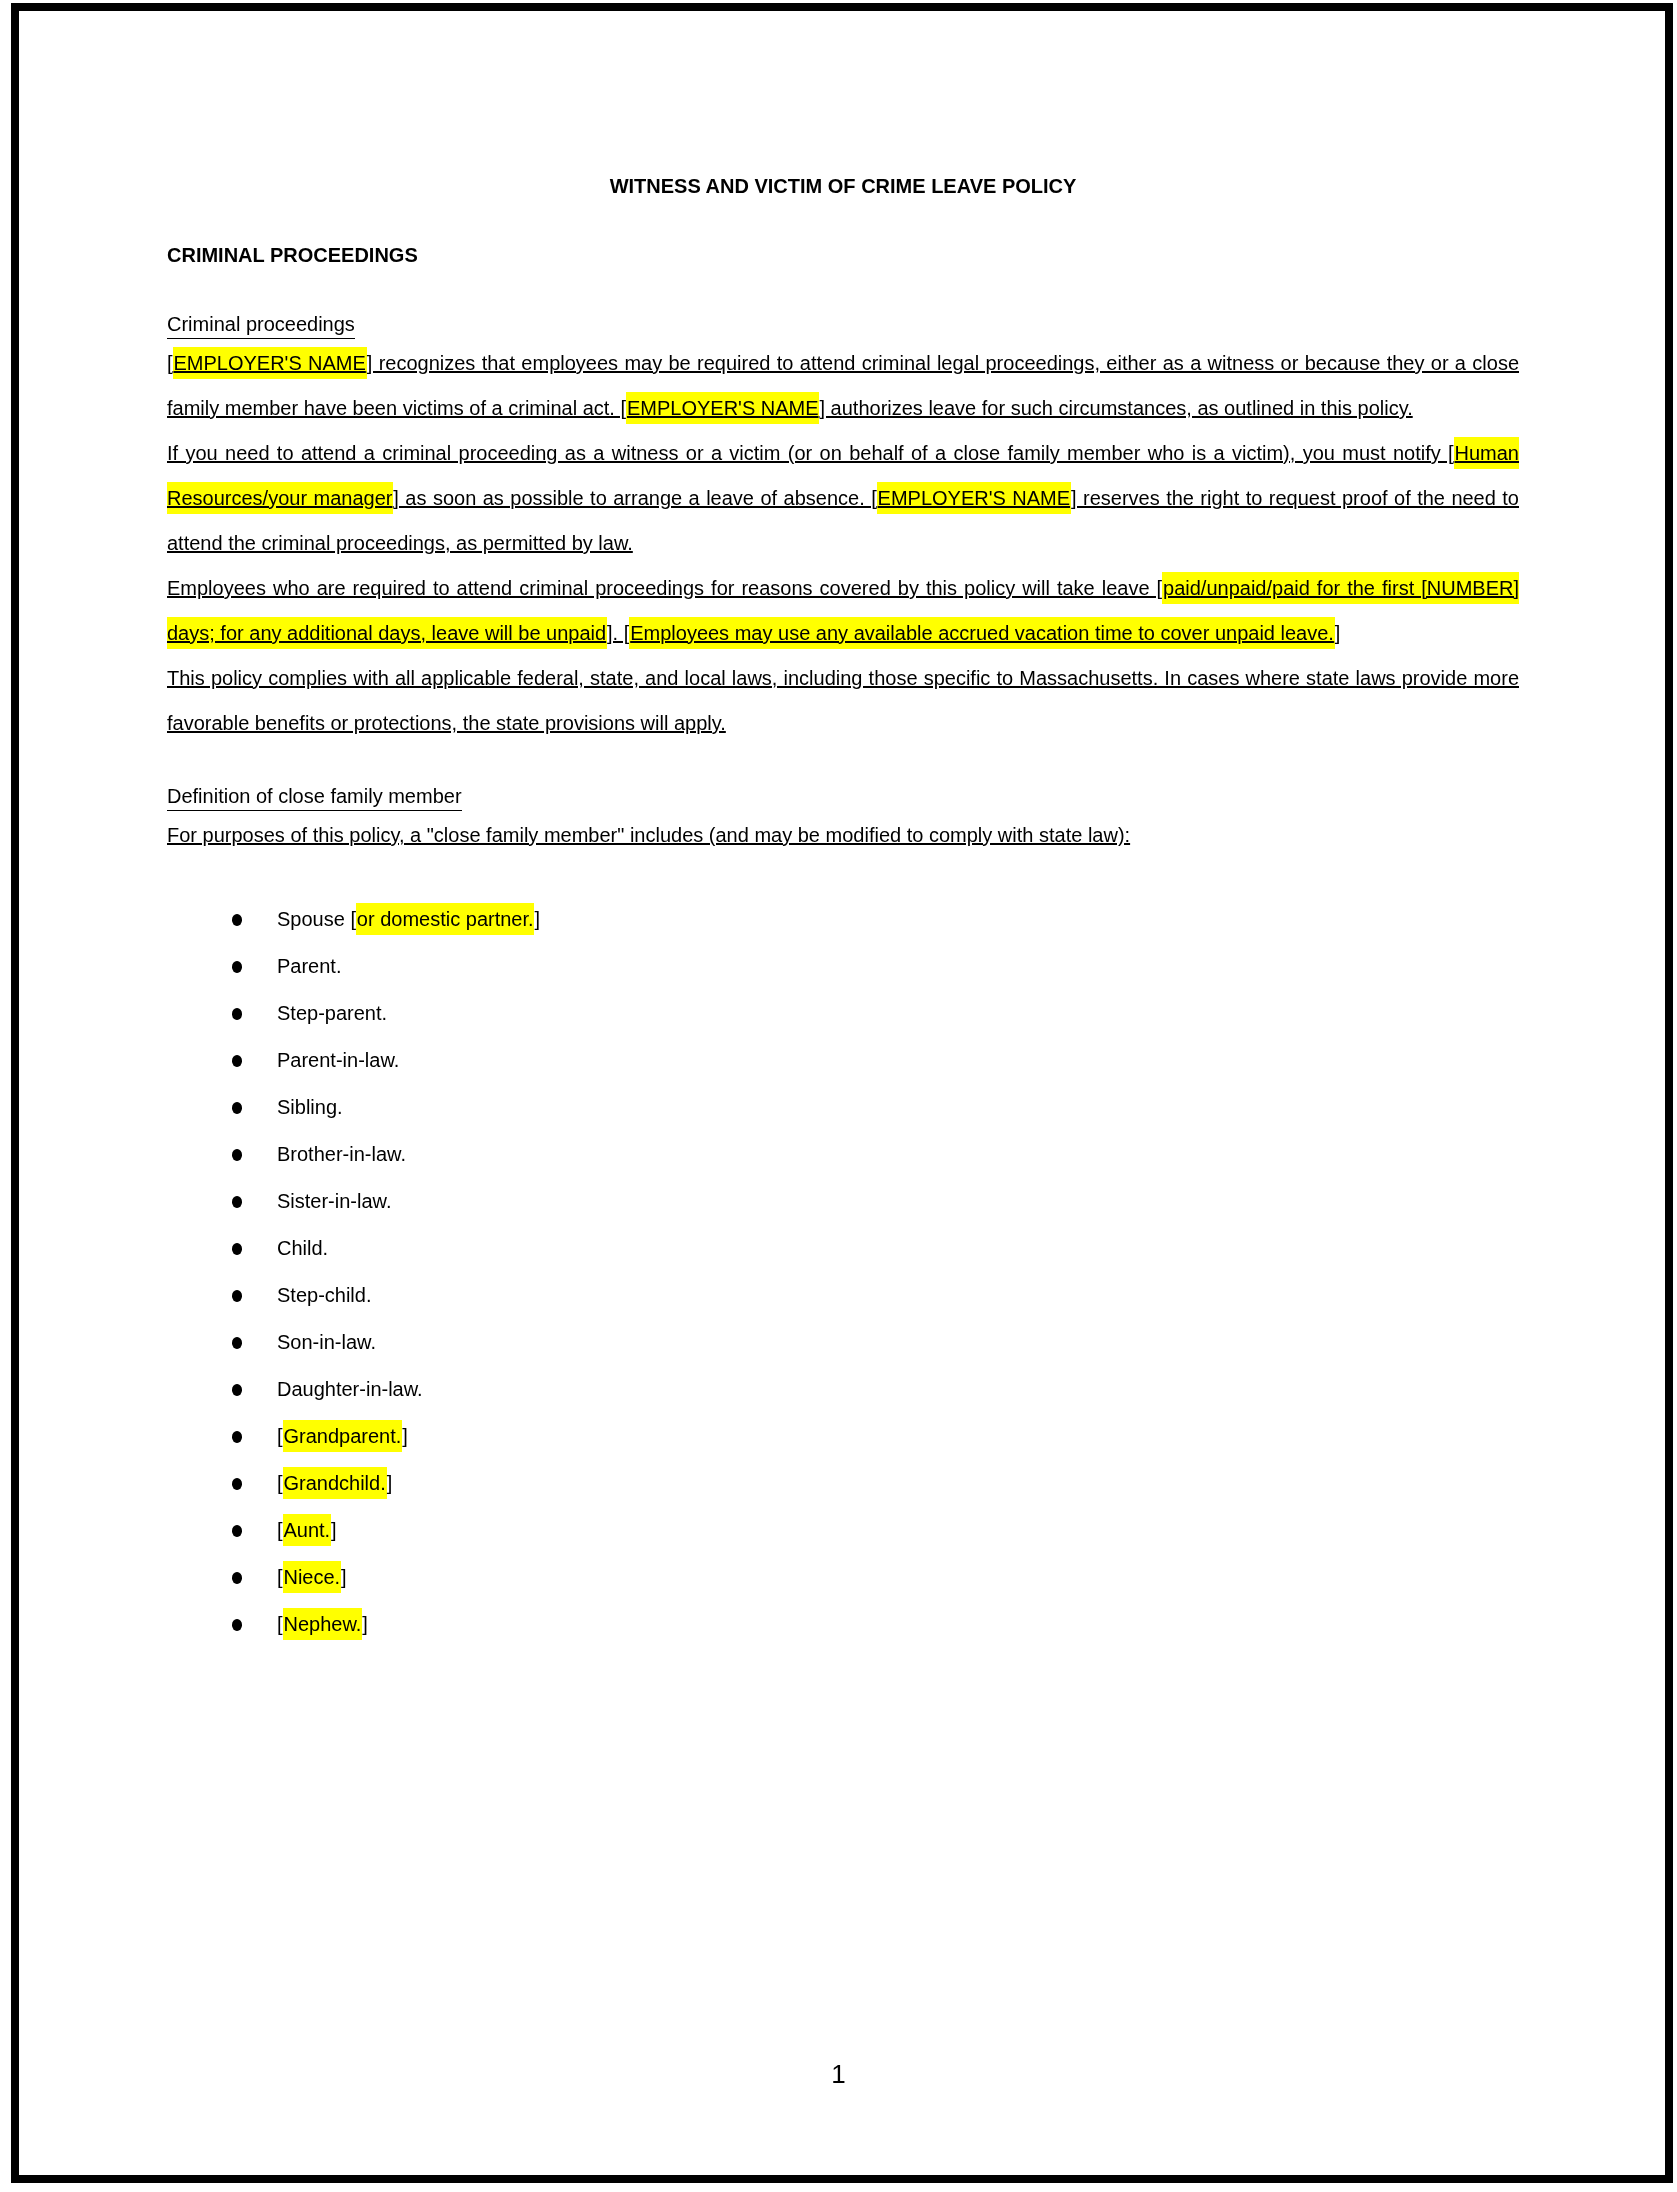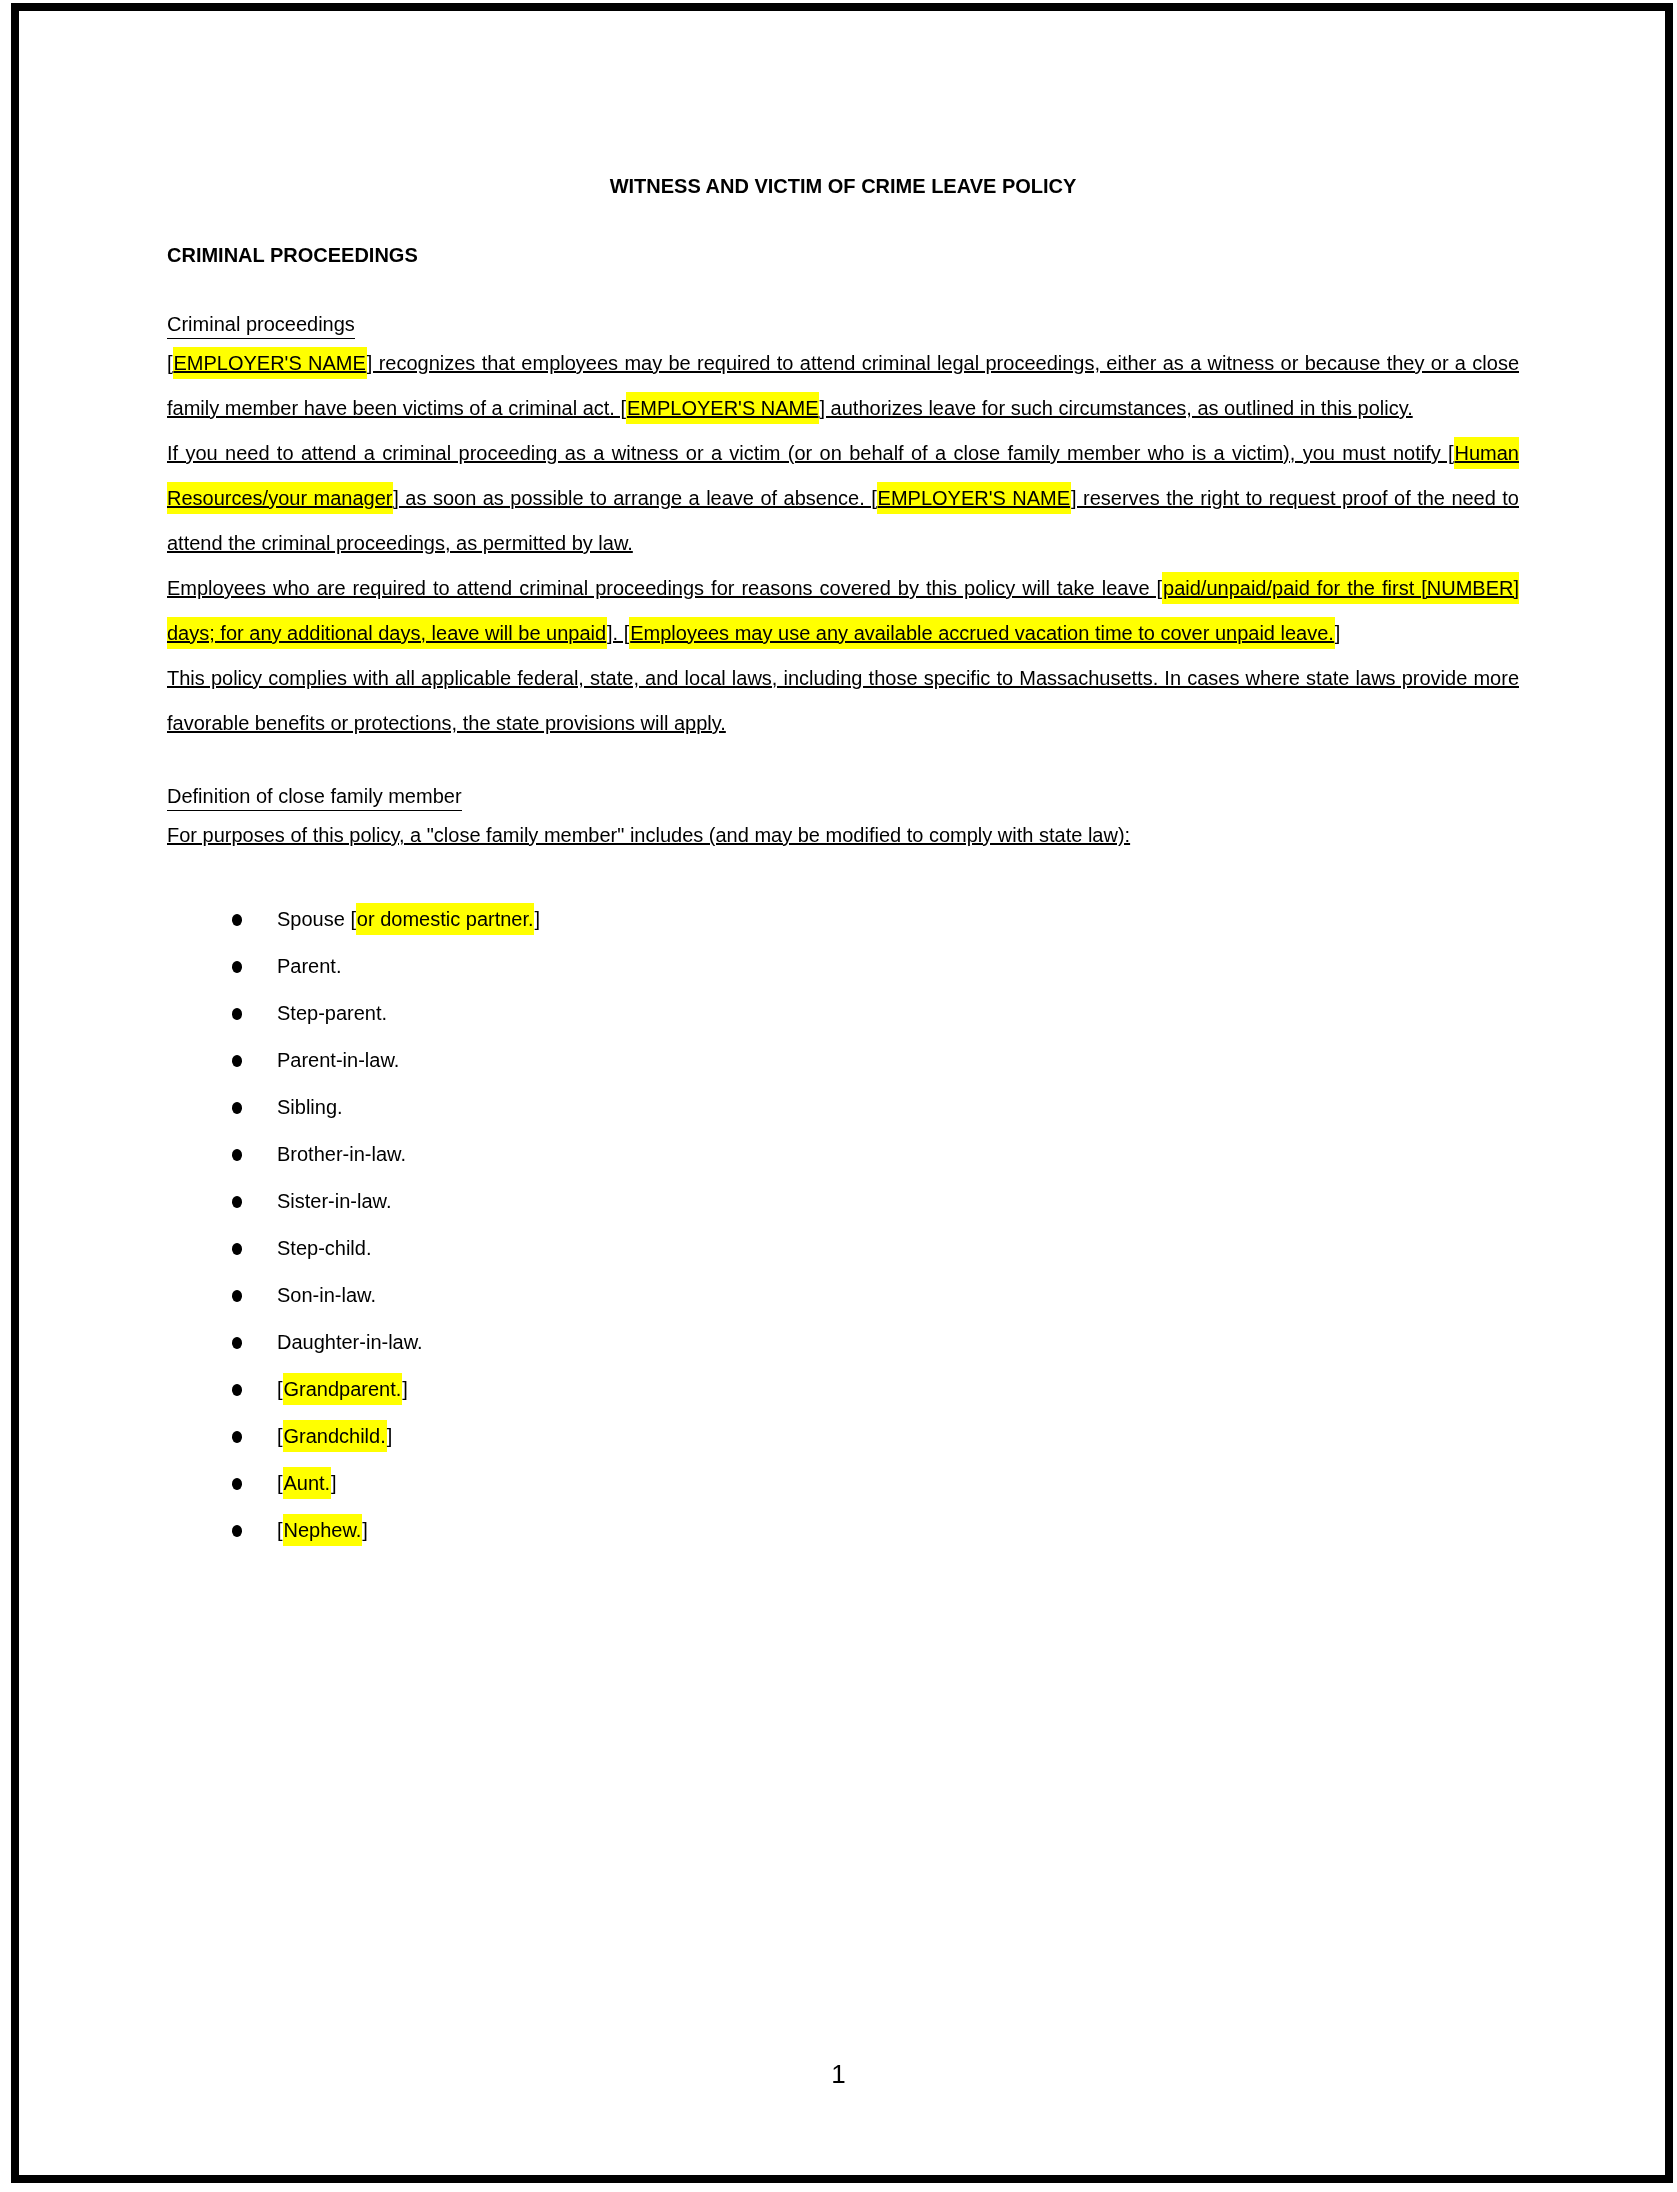--- a/index.html
+++ b/index.html
@@ -117,25 +117,27 @@
   <p class="body intro"><span>For purposes of this policy, a "close family member" includes (and may be modified to comply with state law):</span></p>
 
   <ul class="family-list">
     <li class="bullet-item"><span class="dot"></span><span class="li-text"><span>Spouse [</span><span class="hl">or domestic partner.</span><span>]</span></span></li>
     <li class="bullet-item"><span class="dot"></span><span class="li-text"><span>Parent.</span></span></li>
     <li class="bullet-item"><span class="dot"></span><span class="li-text"><span>Step-parent.</span></span></li>
     <li class="bullet-item"><span class="dot"></span><span class="li-text"><span>Parent-in-law.</span></span></li>
     <li class="bullet-item"><span class="dot"></span><span class="li-text"><span>Sibling.</span></span></li>
     <li class="bullet-item"><span class="dot"></span><span class="li-text"><span>Brother-in-law.</span></span></li>
     <li class="bullet-item"><span class="dot"></span><span class="li-text"><span>Sister-in-law.</span></span></li>
+    <li class="bullet-item"><span class="dot"></span><span class="li-text"><span>Child.</span></span></li>
     <li class="bullet-item"><span class="dot"></span><span class="li-text"><span>Step-child.</span></span></li>
     <li class="bullet-item"><span class="dot"></span><span class="li-text"><span>Son-in-law.</span></span></li>
     <li class="bullet-item"><span class="dot"></span><span class="li-text"><span>Daughter-in-law.</span></span></li>
     <li class="bullet-item"><span class="dot"></span><span class="li-text"><span>[</span><span class="hl">Grandparent.</span><span>]</span></span></li>
     <li class="bullet-item"><span class="dot"></span><span class="li-text"><span>[</span><span class="hl">Grandchild.</span><span>]</span></span></li>
     <li class="bullet-item"><span class="dot"></span><span class="li-text"><span>[</span><span class="hl">Aunt.</span><span>]</span></span></li>
+    <li class="bullet-item"><span class="dot"></span><span class="li-text"><span>[</span><span class="hl">Niece.</span><span>]</span></span></li>
     <li class="bullet-item"><span class="dot"></span><span class="li-text"><span>[</span><span class="hl">Nephew.</span><span>]</span></span></li>
   </ul>
 
 </div>
 
 <div class="page-number">1</div>
 
 
 </body></html>

